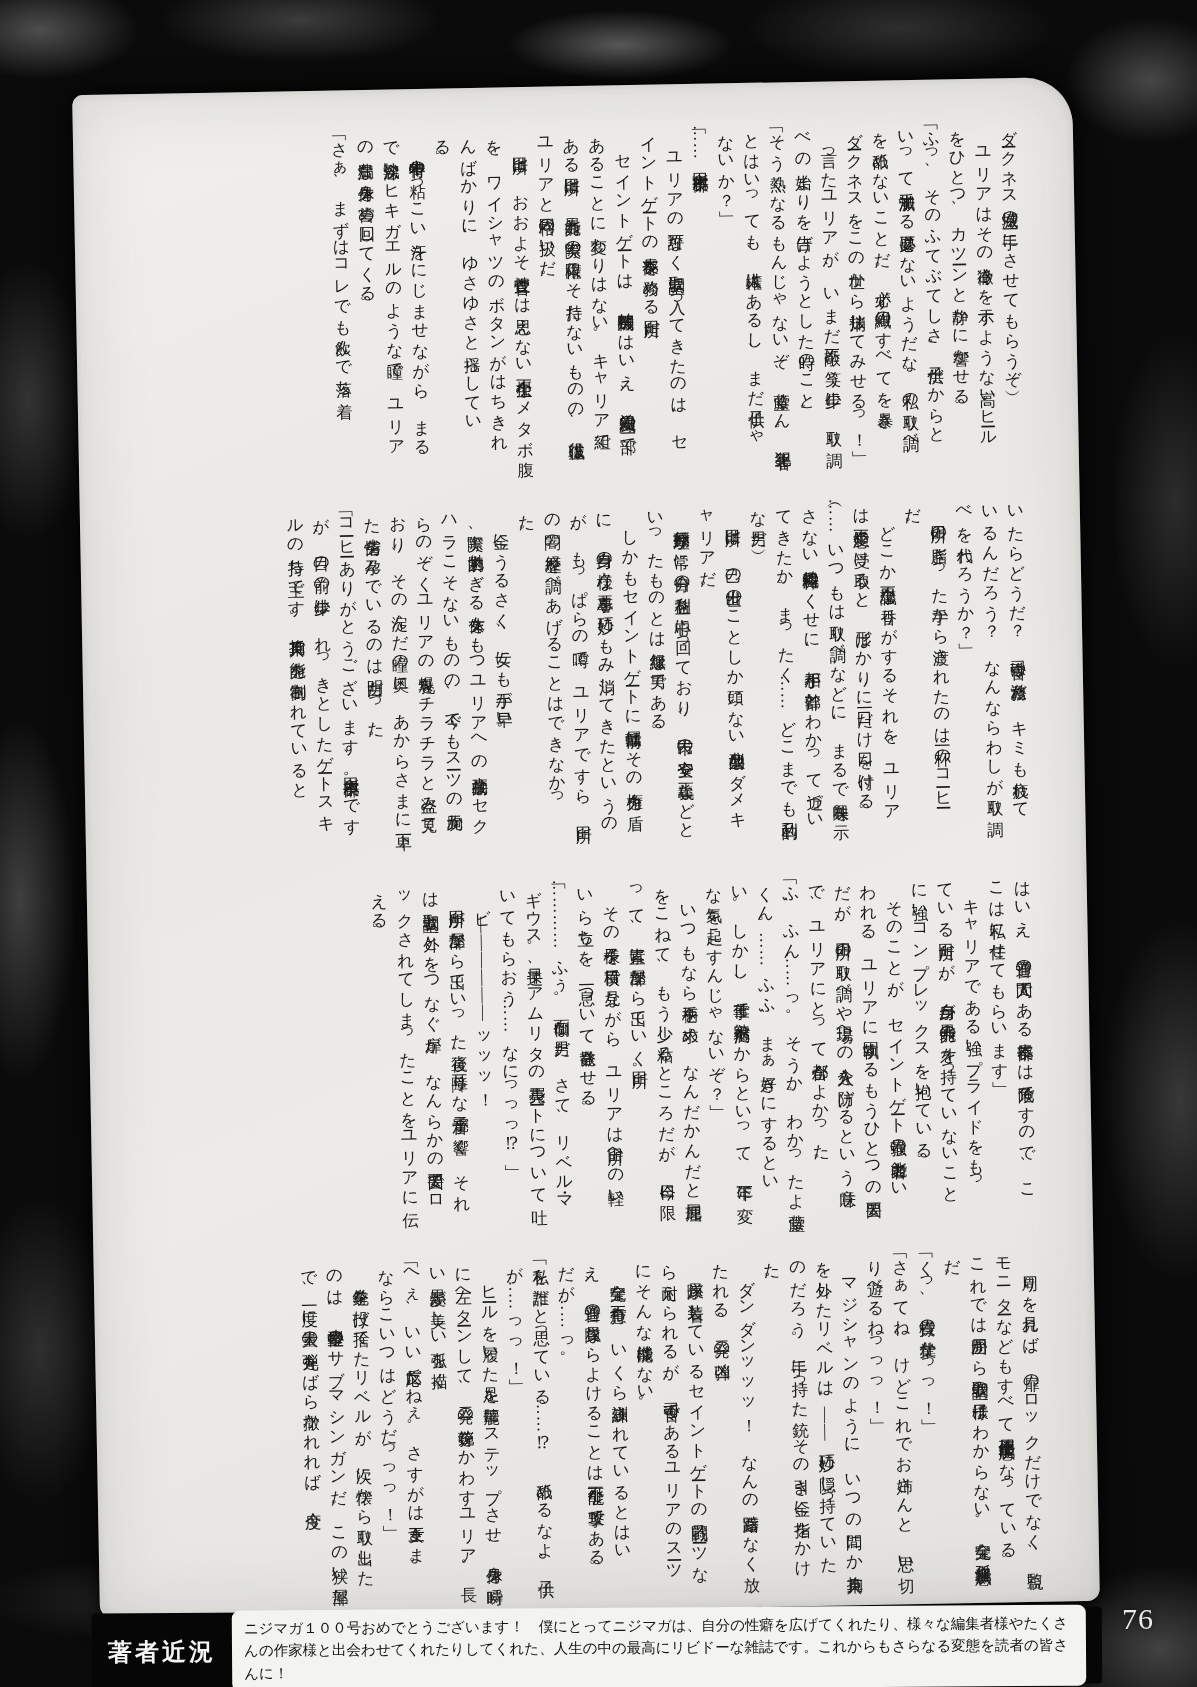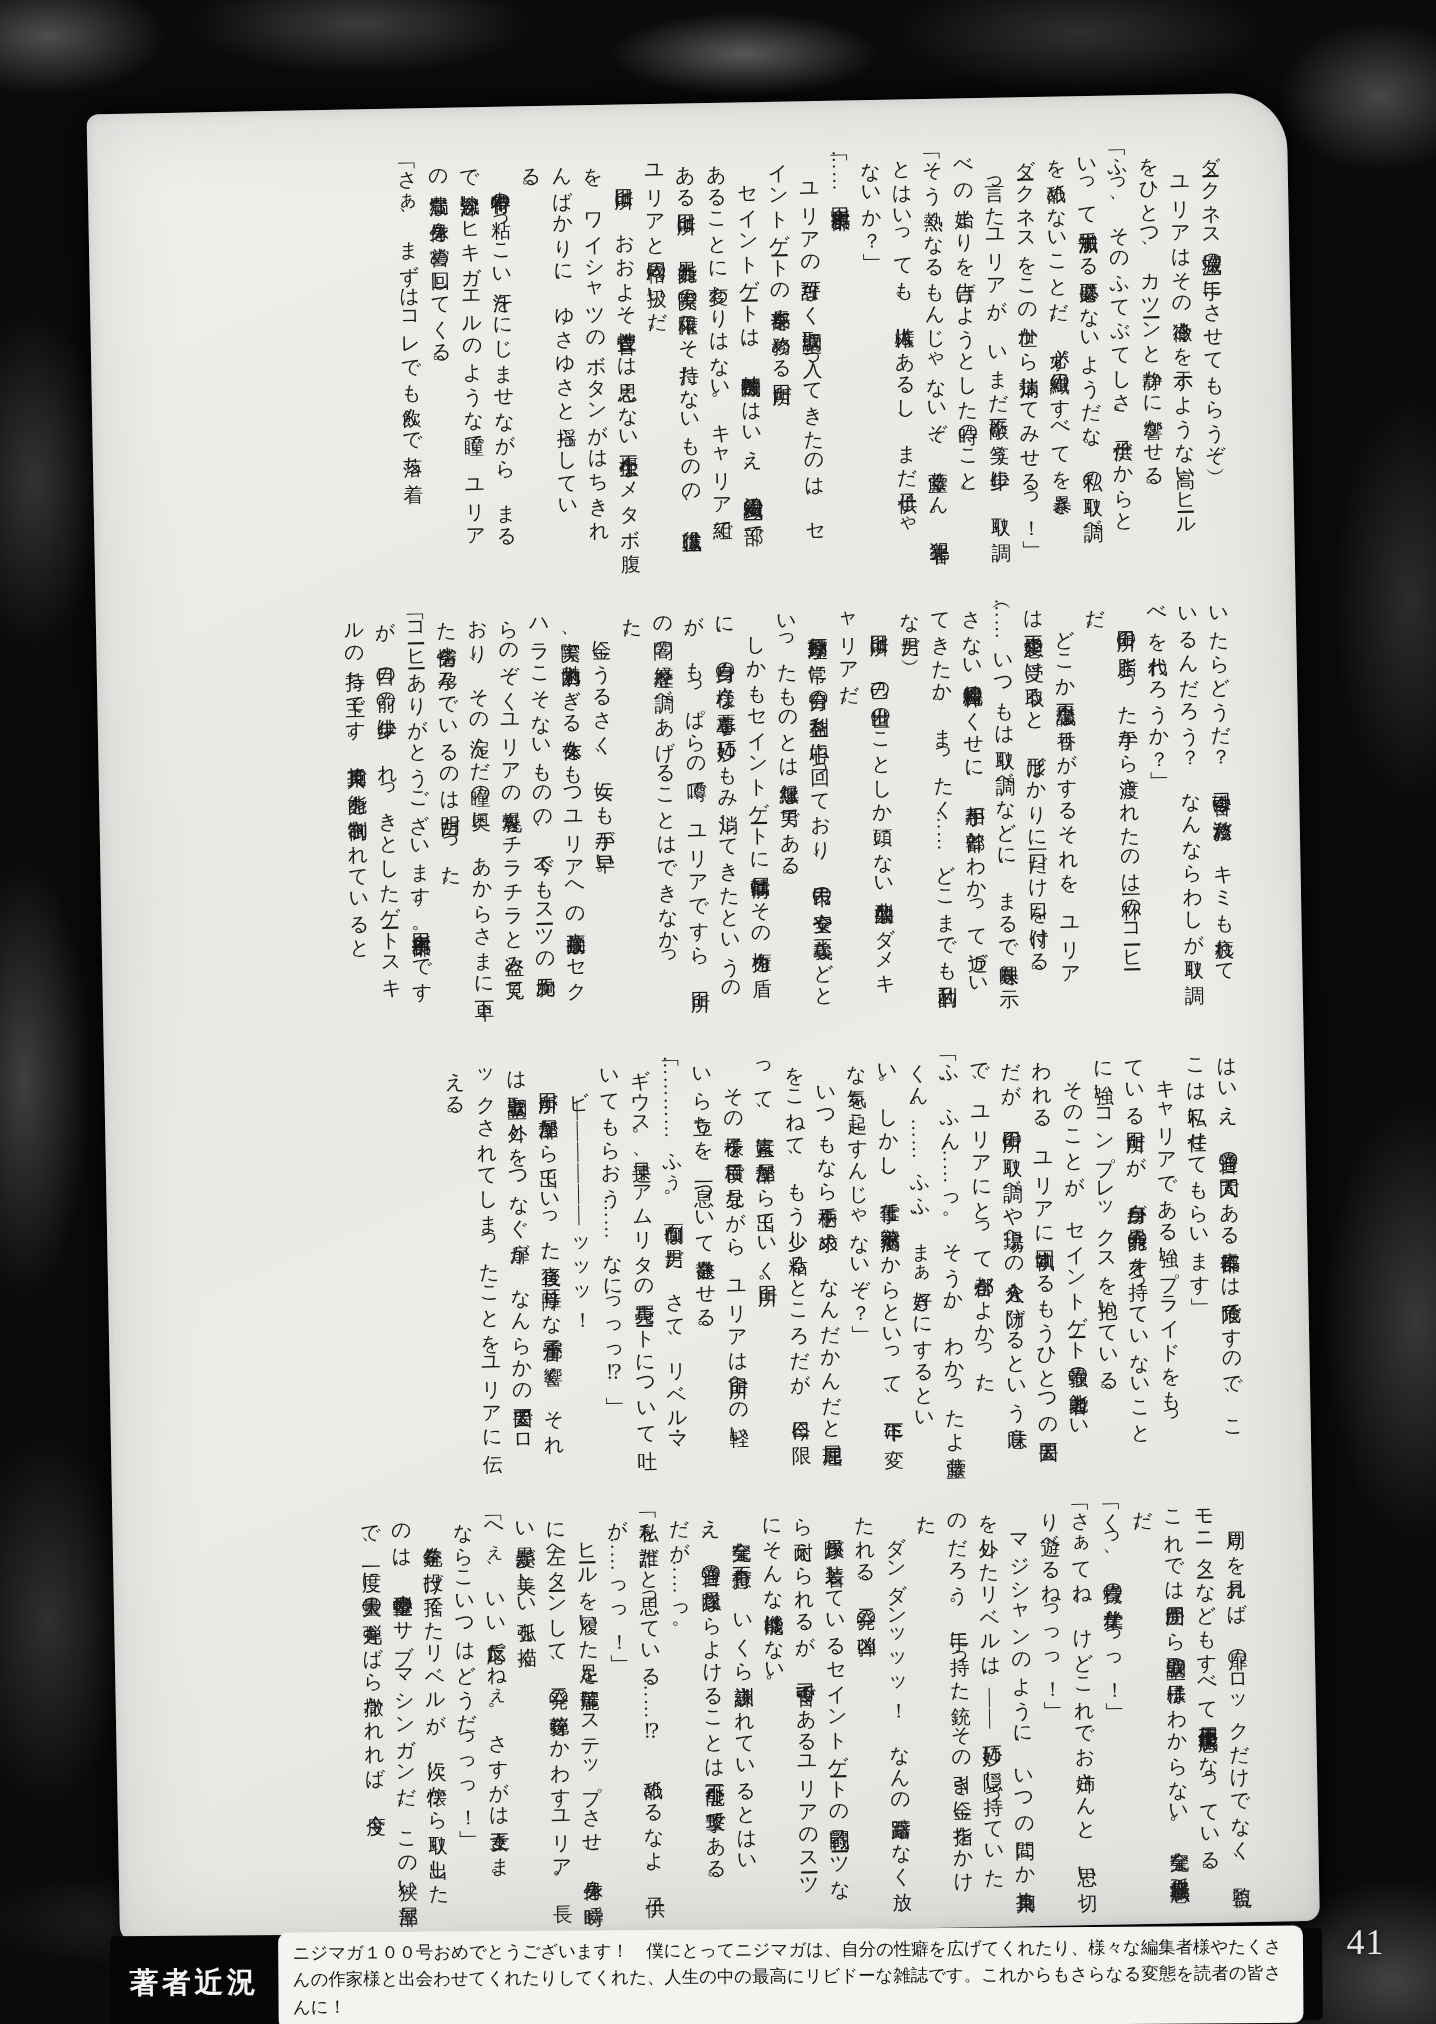--- a/index.html
+++ b/index.html
@@ -134,18 +134,18 @@
         <p>　隊員が装着しているセイントゲートの戦闘スーツなら耐えられるが、司令官であるユリアのスーツにそんな機能はない。</p>
         <p>　完全な不意打ち。いくら訓練されているとはいえ、普通の隊員ならよけることは不可能な攻撃である。だが……っ。</p>
         <p>「私を誰だと思っている……⁉　舐めるなよ、子供が……っっ！」</p>
         <p>　ヒールを履いた足を華麗にステップさせ、身体を瞬時に左へターンして、二発の銃弾をかわすユリア。長い黒髪が美しい弧を描く。</p>
         <p>「へぇ、いい反応だねぇ。さすがは女王さま。ならこいつはどうだっっっ！」</p>
         <p>　拳銃を投げ捨てたリベルが、次に懐から取り出したのは、小型軽量のサブマシンガンだ。この狭い部屋で、一度に大量の弾丸をばら撒かれれば、今度</p>
       </div>
   </div>
 </div>
 
-<div class="page-number">41</div>
+<div class="page-number">76</div>
 
 <div class="footer-bar">
   <span class="author-label">著者近況</span>
   <span class="comment-strip">ニジマガ１００号おめでとうございます！　僕にとってニジマガは、自分の性癖を広げてくれたり、様々な編集者様やたくさんの作家様と出会わせてくれたりしてくれた、人生の中の最高にリビドーな雑誌です。これからもさらなる変態を読者の皆さんに！</span>
 </div>
 
 </body></html>

